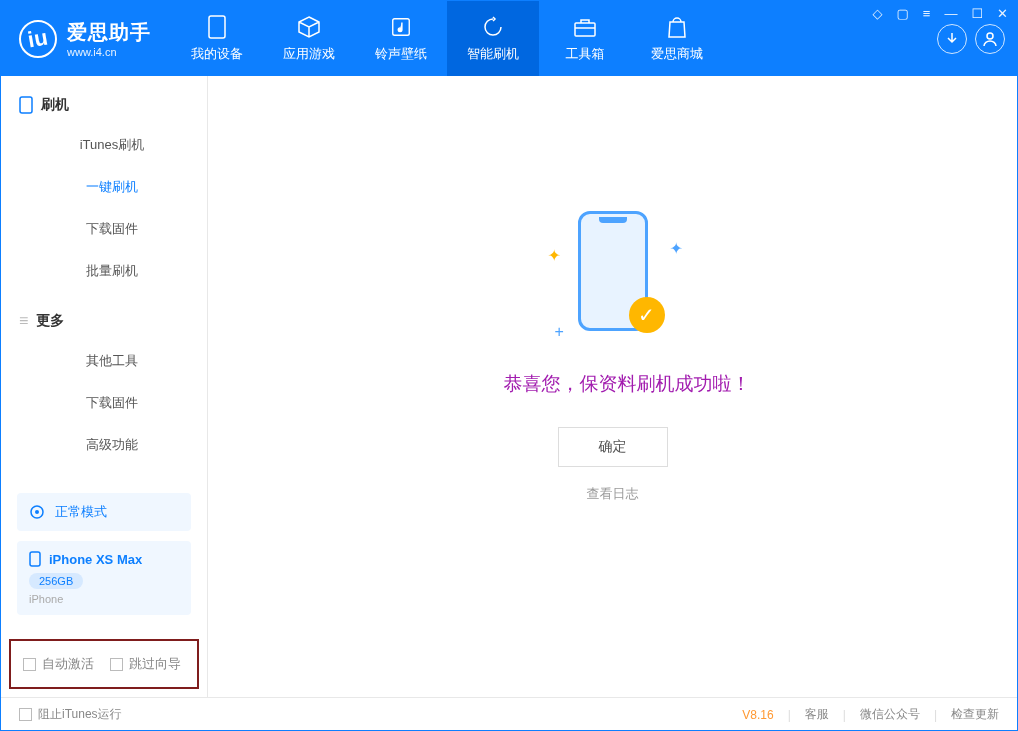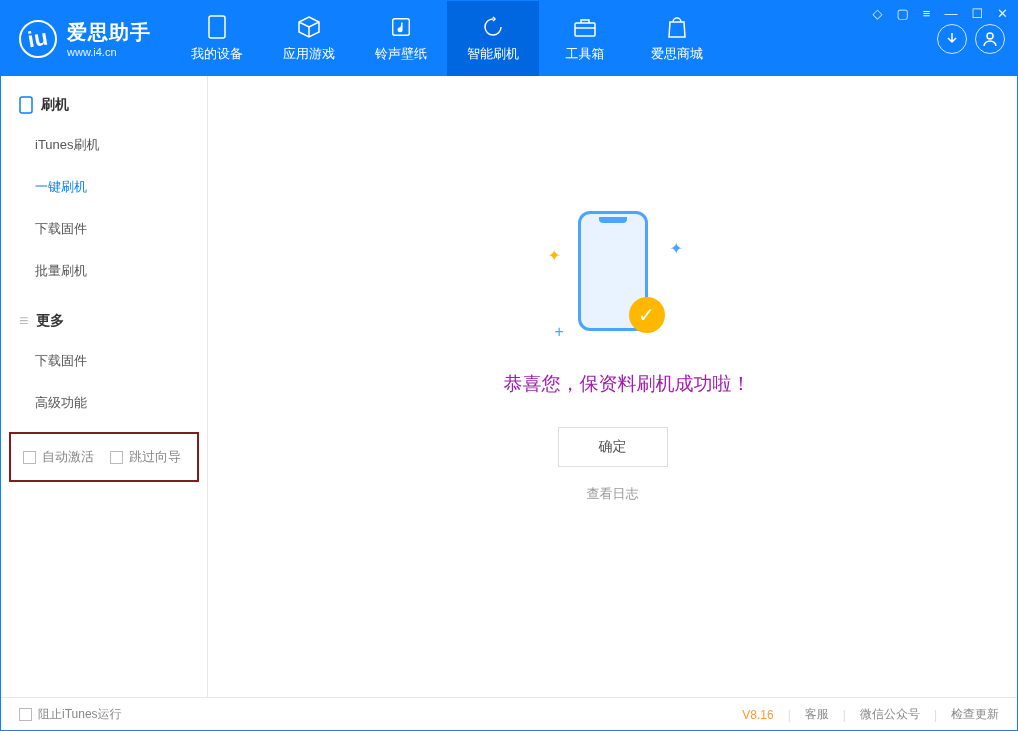--- a/index.html
+++ b/index.html
@@ -20,21 +20,21 @@
 
 .header-right { margin-left: auto; display: flex; align-items: center; padding-right: 12px; gap: 8px; }
 .win-controls { position: absolute; top: 6px; right: 10px; display: flex; gap: 14px; color: #fff; font-size: 13px; }
 .win-controls span { cursor: pointer; opacity: 0.9; }
 .circle-btn { width: 30px; height: 30px; border: 1.5px solid rgba(255,255,255,0.8); border-radius: 50%; display: flex; align-items: center; justify-content: center; cursor: pointer; }
 
 .body-area { display: flex; height: 621px; }
 .sidebar { width: 207px; border-right: 1px solid #e8e8e8; display: flex; flex-direction: column; }
 .side-section { padding: 20px 0 0 0; }
 .side-header { display: flex; align-items: center; padding: 0 18px 10px 18px; font-size: 14px; color: #333; font-weight: bold; gap: 8px; }
-.side-item { padding: 12px 18px 12px 34px; font-size: 13px; color: #555; cursor: pointer; }
+.side-item { padding: 12px 18px 12px 34px; font-size: 13px; color: #555; cursor: pointer; text-align: center; }
 .side-item.active { color: #0d7fff; }
 
 .device-area { margin-top: auto; padding: 10px 16px 16px 16px; }
 .device-box { background: #f0f7ff; border-radius: 4px; padding: 10px 12px; display: flex; align-items: center; gap: 10px; font-size: 13px; color: #0d7fff; margin-bottom: 10px; }
 .device-info { background: #f0f7ff; border-radius: 4px; padding: 10px 12px; }
 .device-name { color: #0d7fff; font-size: 13px; font-weight: bold; display: flex; align-items: center; gap: 8px; }
 .device-badge { display: inline-block; background: #d6e9ff; color: #0d7fff; border-radius: 10px; padding: 2px 10px; font-size: 11px; margin-top: 6px; }
 .device-type { color: #aaa; font-size: 11px; margin-top: 4px; }
 
 .checkbox-row { border: 2px solid #7f1d1d; padding: 14px 12px; margin: 8px; display: flex; gap: 16px; font-size: 13px; color: #888; }
@@ -163,24 +163,44 @@
       <div class="side-item">iTunes刷机</div>
       <div class="side-item active">一键刷机</div>
       <div class="side-item">下载固件</div>
       <div class="side-item">批量刷机</div>
     </div>
     <div class="side-section">
       <div class="side-header">
         <span style="color:#bbb;font-size:16px">≡</span>
         <span>更多</span>
       </div>
+      <div class="side-item">其他工具</div>
       <div class="side-item">下载固件</div>
       <div class="side-item">高级功能</div>
     </div>
 
+    <div class="device-area">
+      <div class="device-box">
+        <svg width="16" height="16" viewBox="0 0 16 16">
+            <circle cx="8" cy="8" r="6" fill="none" stroke="#0d7fff" stroke-width="1.5"></circle>
+            <circle cx="8" cy="8" r="2" fill="#0d7fff"></circle>
+          </svg>
+        <span>正常模式</span>
+      </div>
+      <div class="device-info">
+        <div class="device-name">
+          <svg width="12" height="16" viewBox="0 0 12 16" fill="none" stroke="#0d7fff" stroke-width="1.5">
+              <rect x="1" y="1" width="10" height="14" rx="2"></rect>
+            </svg>
+          <span>iPhone XS Max</span>
+        </div>
+        <span class="device-badge">256GB</span>
+        <div class="device-type">iPhone</div>
+      </div>
+    </div>
 
     <div class="checkbox-row">
       <label class="cb">
           <span class="cb-box"></span>
           <span>自动激活</span>
         </label>
       <label class="cb">
           <span class="cb-box"></span>
           <span>跳过向导</span>
         </label>

